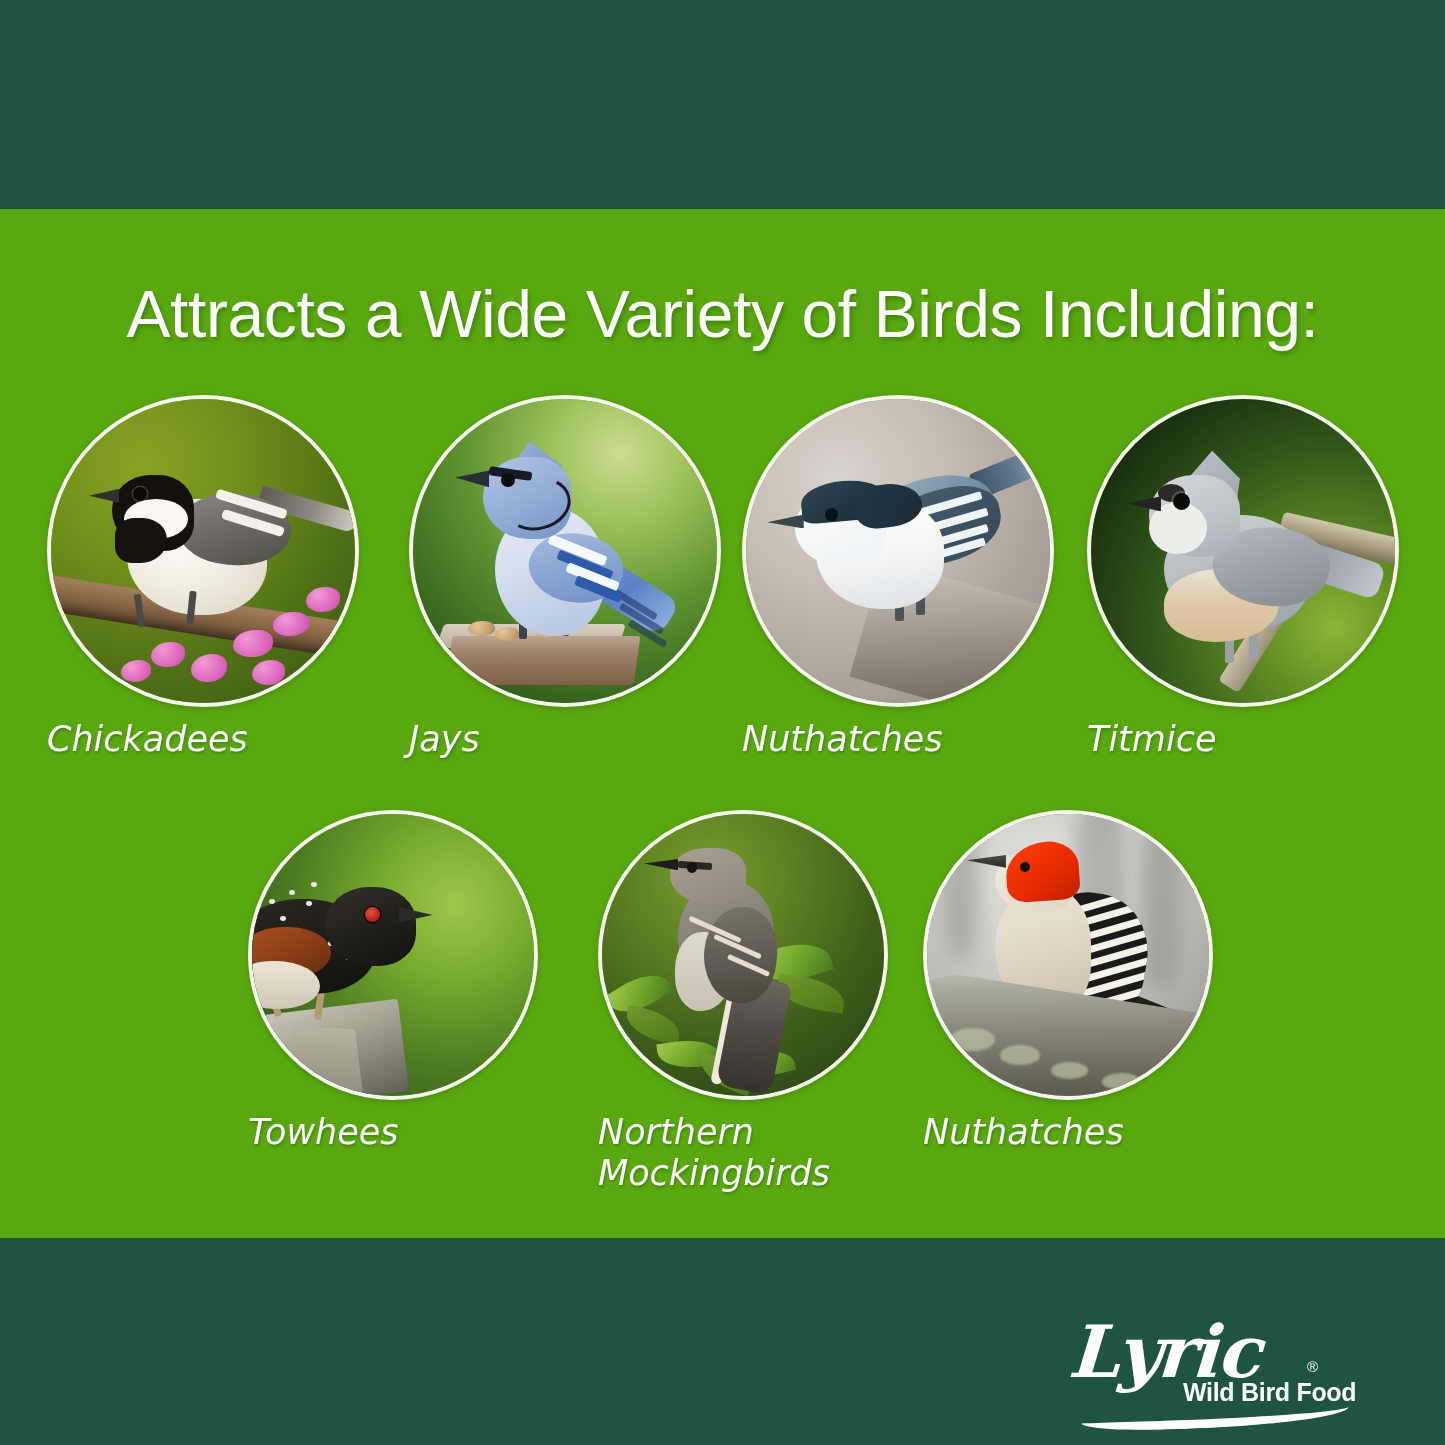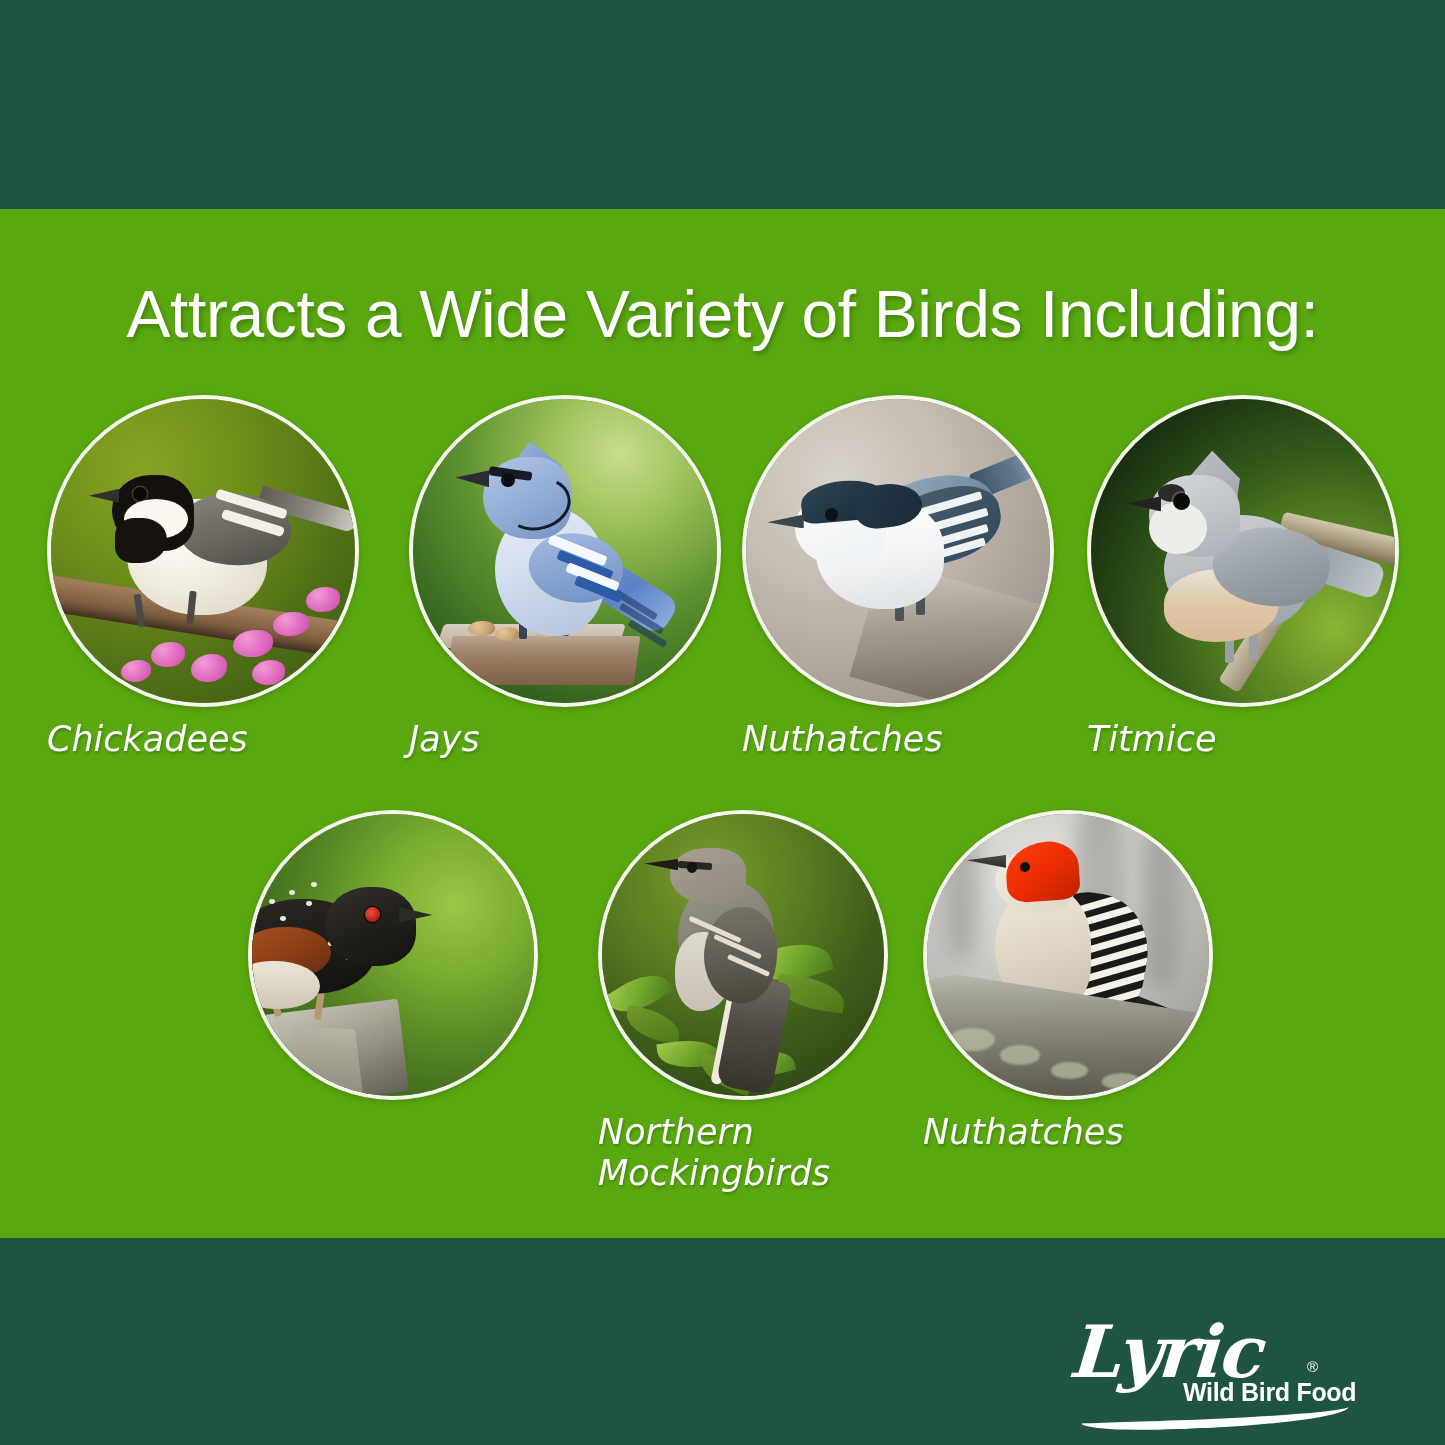--- a/index.html
+++ b/index.html
@@ -743,20 +743,21 @@
           <div class="lay tw-spot" style="left:10%; top:36%;"></div>
           <div class="lay tw-spot" style="left:21%; top:24%;"></div>
           <div class="lay tw-spot" style="left:27%; top:45%;"></div>
           <div class="lay tw-spot" style="left:33%; top:50%;"></div>
           <div class="lay tw-spot" style="left:38%; top:44%;"></div>
           <div class="lay tw-head"></div>
           <div class="lay tw-beak"></div>
           <div class="lay tw-eye"></div>
         </div>
       </div>
+      <div class="caption">Towhees</div>
     </div>
 
     <div class="cell" style="left:598px; width:290px;">
       <div class="photo">
         <div class="scene">
           <div class="lay bg-mock"></div>
           <div class="lay leaf" style="left:55%; top:46%; width:26%; height:13%; transform:rotate(-18deg);"></div>
           <div class="lay leaf leaf-d" style="left:62%; top:58%; width:24%; height:11%; transform:rotate(8deg);"></div>
           <div class="lay leaf" style="left:2%; top:58%; width:22%; height:11%; transform:rotate(-32deg);"></div>
           <div class="lay leaf leaf-d" style="left:8%; top:70%; width:20%; height:10%; transform:rotate(14deg);"></div>

